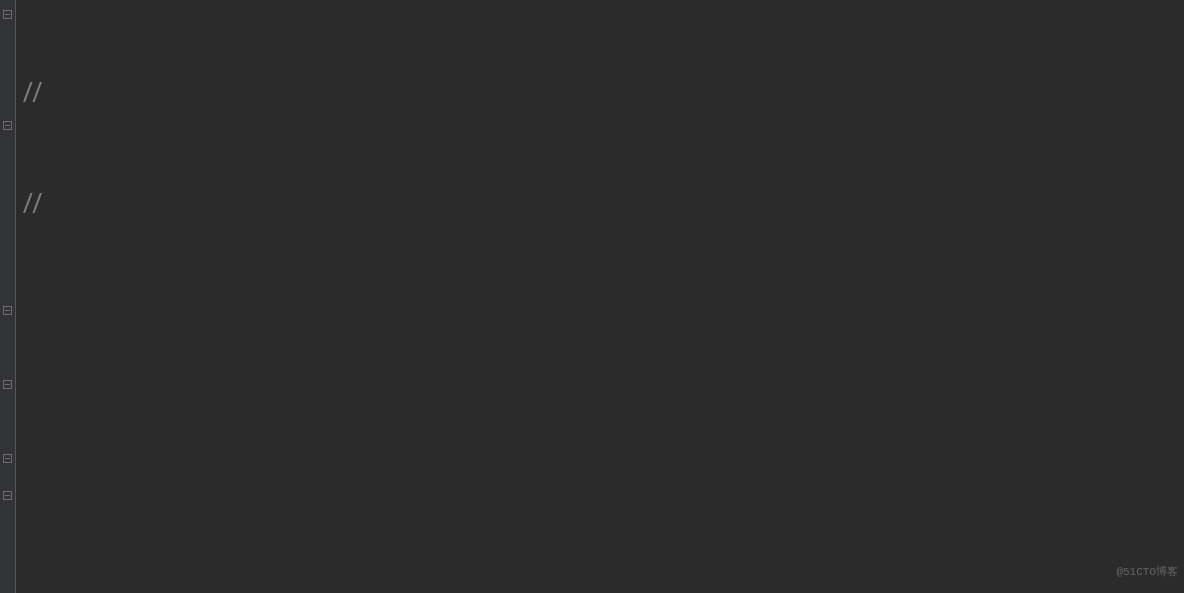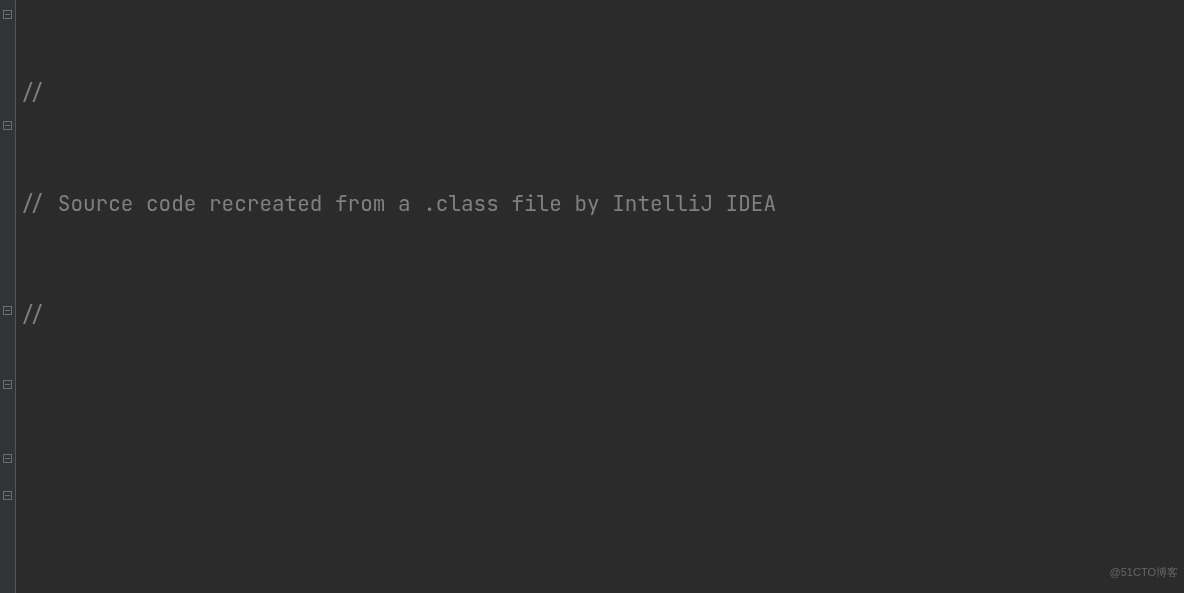--- a/index.html
+++ b/index.html
@@ -21,38 +21,37 @@
     border:1px solid #6e6e6e;
   }
   .fold.minus::before,
   .fold.minus::after { content:""; position:absolute; background:#6e6e6e; }
   .fold.minus::before { left:1px; right:1px; top:3px; height:1px; }
   .code { position:absolute; left:16px; top:0; right:0; white-space:pre; }
   .line { height:37px; padding-left:4px; }
   .cmt   { color:#808080; }
   .watermark {
     position:absolute; right:6px; bottom:2px;
-    font-size:11px; color:#666; font-family:Liberation Sans, sans-serif;
+    font-size:11px; color:#666; font-family:Liberation Mono, monospace;
   }
 </style>
 </head>
 <body>
 
 <div class="gutter">
   <div class="fold minus" style="top:10px"></div>
   <div class="fold minus" style="top:121px"></div>
   <div class="fold minus" style="top:306px"></div>
   <div class="fold minus" style="top:380px"></div>
   <div class="fold minus" style="top:454px"></div>
   <div class="fold minus" style="top:491px"></div>
 </div>
 
 <div class="code">
   <div class="line"><span class="cmt">//</span></div>
-  <div class="line"><span class="cmt">// Source code recreated from a .class file by IntelliJ IDEA</span></div>
   <div class="line"><span class="cmt">//</span></div>
   <div class="line"></div>
   
   
   
   
   
   
   
   

